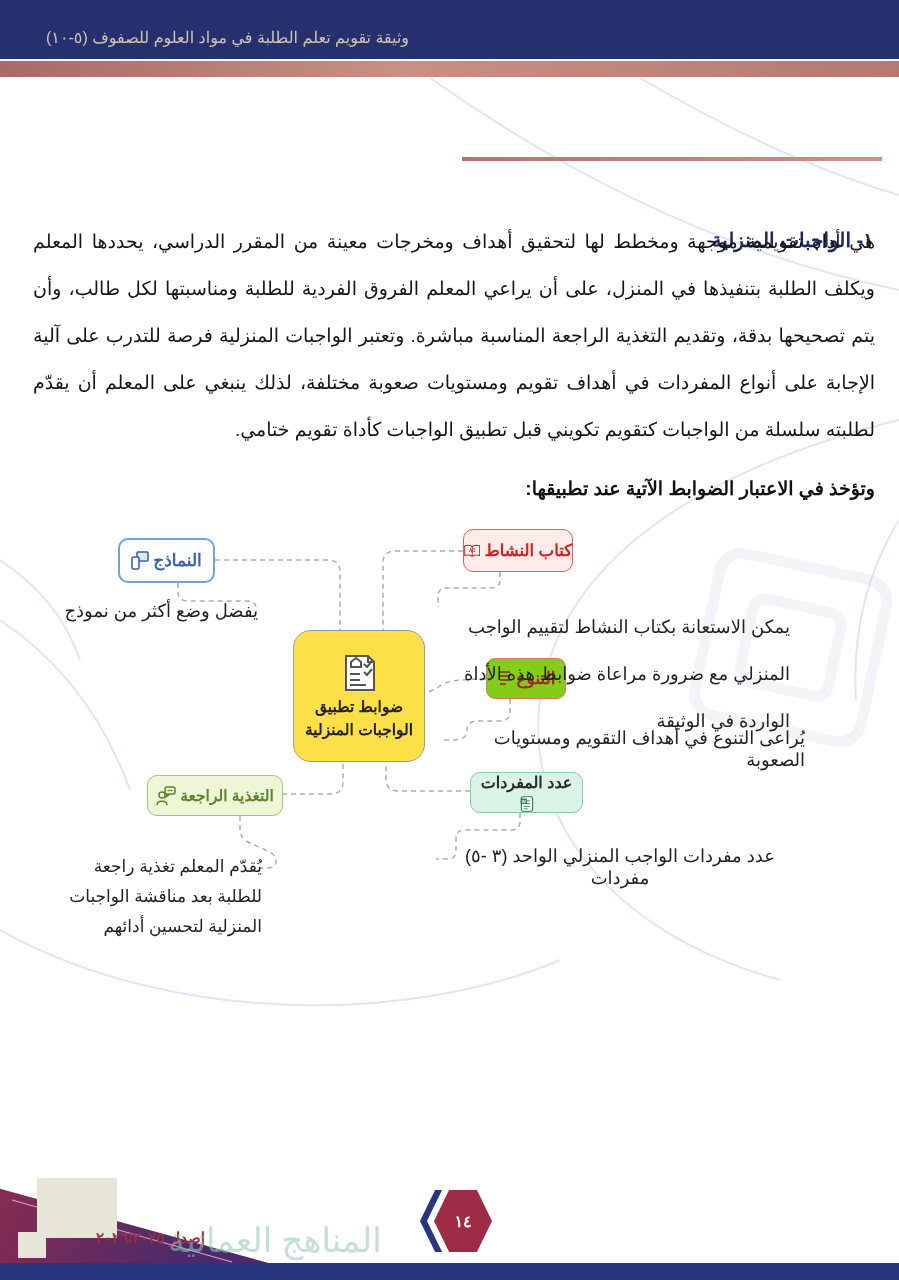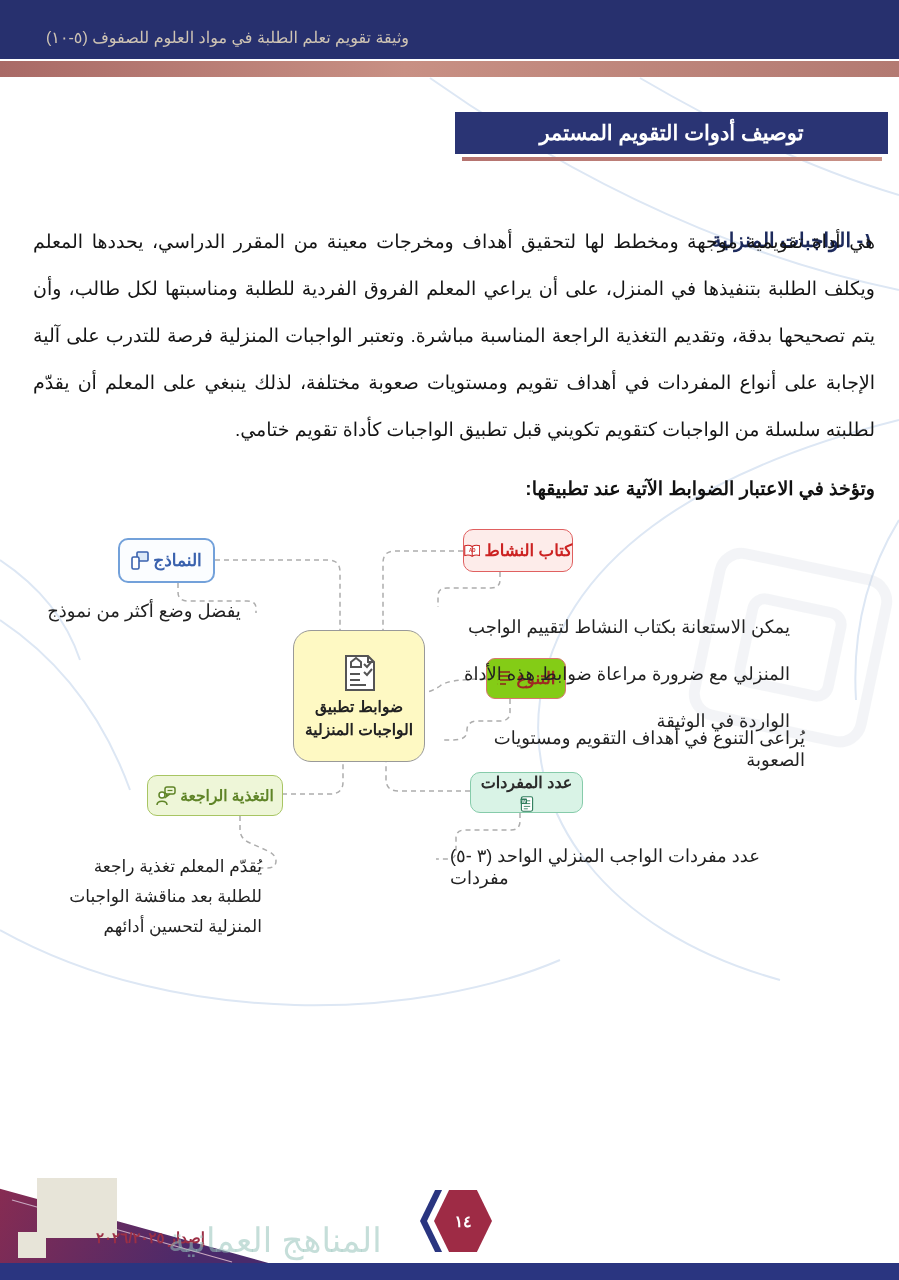--- a/index.html
+++ b/index.html
@@ -35,41 +35,41 @@
     position:absolute;right:24px;top:218px;width:842px;
     font-size:19px;line-height:47px;color:#151515;text-align:justify;direction:rtl;
   }
   .considerations{
     position:absolute;right:24px;top:477px;color:#111111;font-weight:bold;font-size:19px;
   }
   
   .node{position:absolute;display:flex;align-items:center;justify-content:center;gap:4px;box-sizing:border-box;}
   .node .lbl{font-weight:bold;white-space:nowrap;}
   .center-node{
-    left:293px;top:630px;width:132px;height:132px;background:#fef9c3;
+    left:293px;top:630px;width:132px;height:132px;background:#fde047;
     border:1.5px solid #999999;border-radius:18px;flex-direction:column;gap:2px;
   }
   .center-node .lbl{font-size:15.5px;color:#222222;text-align:center;line-height:21px;}
   .n-models{left:118px;top:538px;width:97px;height:45px;background:#fbfdff;border:2px solid #73a1da;border-radius:10px;}
   .n-models .lbl{color:#3a62ae;font-size:17px;}
   .n-activity{left:463px;top:529px;width:110px;height:43px;background:#fdecea;border:1.5px solid #e06060;border-radius:10px;}
   .n-activity .lbl{color:#cc2222;font-size:16.5px;}
   .n-variety{left:486px;top:658px;width:80px;height:41px;background:#84cc16;border:1.5px solid #d9766d;border-radius:9px;}
   .n-variety .lbl{color:#9e2a22;font-size:17px;}
   .n-feedback{left:147px;top:775px;width:136px;height:41px;background:#eef6d8;border:1.5px solid #a8c563;border-radius:10px;}
   .n-feedback .lbl{color:#5f8427;font-size:15.5px;}
   .n-items{left:470px;top:772px;width:113px;height:41px;background:#d9f3e6;border:1.5px solid #86cbaa;border-radius:10px;flex-direction:column;}
   .n-items .lbl{color:#2b2b2b;font-size:16px;}
   
   .note{position:absolute;color:#222222;font-size:18px;direction:rtl;}
-  .note-models{left:30px;top:600px;width:228px;text-align:center;}
+  .note-models{left:30px;top:600px;width:228px;text-align:right;}
   .note-activity{left:420px;top:572px;width:370px;text-align:right;line-height:47px;margin-top:32px;}
   .note-variety{left:455px;top:727px;width:350px;text-align:right;}
   .note-feedback{left:58px;top:852px;width:204px;text-align:right;line-height:30px;font-size:17px;}
-  .note-items{left:450px;top:845px;width:340px;text-align:left;}
+  .note-items{left:450px;top:845px;width:340px;text-align:center;}
   
   .bottombar{position:absolute;left:0;top:1263px;width:899px;height:17px;background:#2a3580;}
   .corner-triangle{
     position:absolute;left:0;top:1150px;width:272px;height:114px;
     background:linear-gradient(118deg,#8c2c50 10%,#55296169 0,#4a2a6b 80%);
     background:linear-gradient(118deg,#8c2c50,#4a2a6b 75%);
     clip-path:polygon(0 34%,100% 100%,0 100%);
   }
   .logo-square{position:absolute;left:37px;top:1178px;width:80px;height:60px;background:#e7e4d8;}
   .logo-square-small{position:absolute;left:18px;top:1232px;width:28px;height:26px;background:#e7e4d8;}
@@ -108,23 +108,20 @@
       <rect x="705" y="565" width="170" height="165" rx="22"></rect>
       <rect x="745" y="605" width="90" height="85" rx="12"></rect>
     </g>
   </svg>
 
   <div class="topbar">
     <div class="topbar-text">وثيقة تقويم تعلم الطلبة في مواد العلوم للصفوف (٥-١٠)</div>
   </div>
   <div class="rose-strip"></div>
 
-  <div class="title-box">
-    <span>توصيف أدوات التقويم المستمر</span>
-  </div>
   <div class="title-underline"></div>
 
   <div class="section-heading">١- الواجبات المنزلية</div>
   <div class="paragraph">هي أداة تقويمية موجهة ومخطط لها لتحقيق أهداف ومخرجات معينة من المقرر الدراسي، يحددها المعلم ويكلف الطلبة بتنفيذها في المنزل، على أن يراعي المعلم الفروق الفردية للطلبة ومناسبتها لكل طالب، وأن يتم تصحيحها بدقة، وتقديم التغذية الراجعة المناسبة مباشرة. وتعتبر الواجبات المنزلية فرصة للتدرب على آلية الإجابة على أنواع المفردات في أهداف تقويم ومستويات صعوبة مختلفة، لذلك ينبغي على المعلم أن يقدّم لطلبته سلسلة من الواجبات كتقويم تكويني قبل تطبيق الواجبات كأداة تقويم ختامي.</div>
   <div class="considerations">وتؤخذ في الاعتبار الضوابط الآتية عند تطبيقها:</div>
 
   <svg class="layer" width="899" height="1280" viewBox="0 0 899 1280">
     <g fill="none" stroke="#adadad" stroke-width="1.5" stroke-dasharray="5 4">
       <path d="M 215 560 H 328 Q 340 560 340 572 V 630"></path>
       <path d="M 463 551 H 395 Q 383 551 383 563 V 630"></path>

